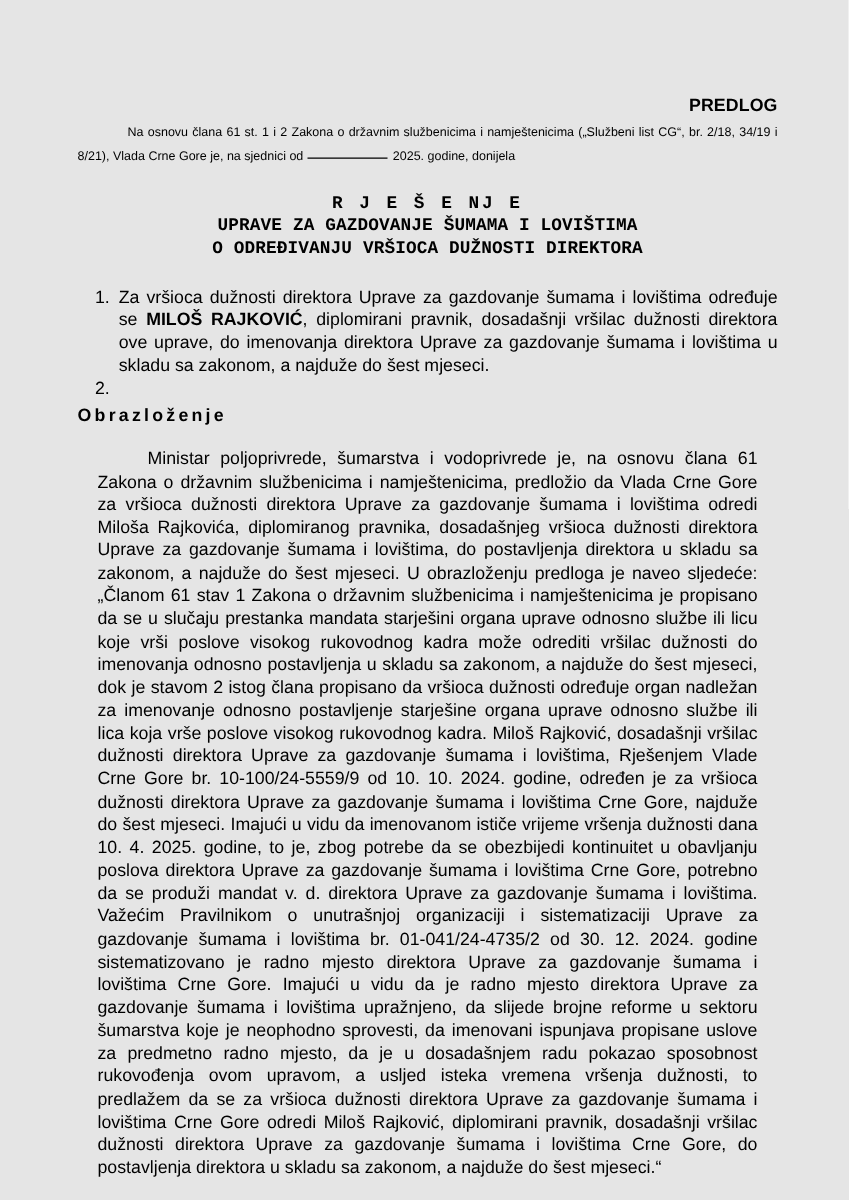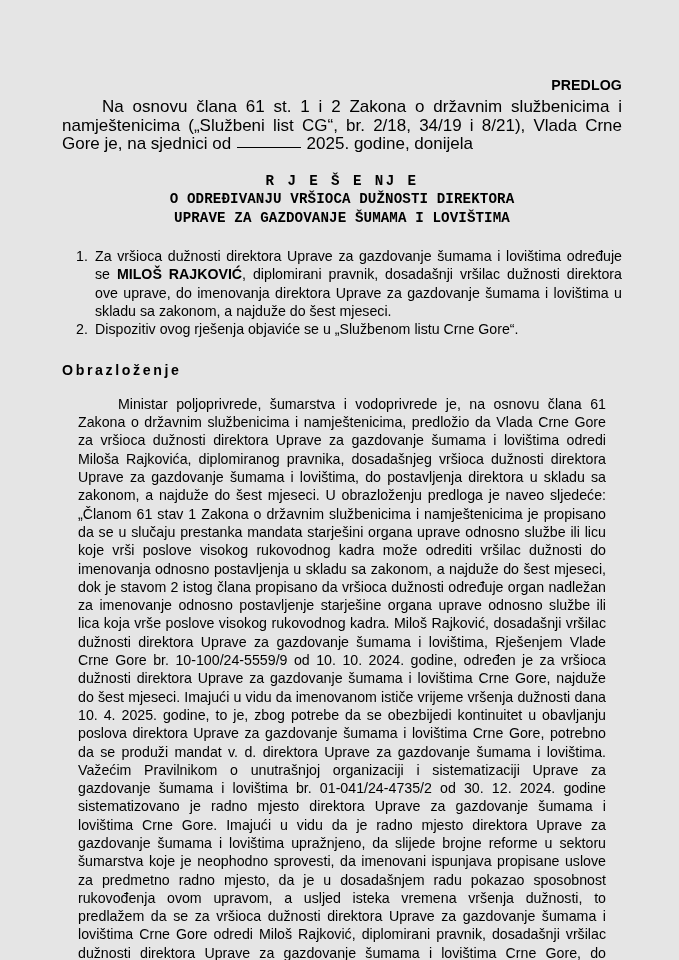--- a/index.html
+++ b/index.html
@@ -26,21 +26,21 @@
   .doc-label {
     margin-top: 76px;
     text-align: right;
     font-weight: bold;
     font-size: 14.2px;
     line-height: 18.3px;
     letter-spacing: 0.1px;
   }
   .preamble {
     margin-top: 4px;
-    font-size: 17px;
+    font-size: 10px;
     line-height: 18.3px;
     text-align: justify;
     text-justify: inter-word;
     text-indent: 40px;
   }
   .blank-fill {
     display: inline-block;
     width: 64px;
     border-bottom: 1.6px solid #000;
     vertical-align: 1px;
@@ -107,30 +107,30 @@
   <div class="content">
 
     <div class="doc-label">PREDLOG</div>
 
     <div class="preamble">
       <span>Na osnovu člana 61 st. 1 i 2 Zakona o državnim službenicima i namještenicima („Službeni list CG“, br. 2/18, 34/19 i 8/21), Vlada Crne Gore je, na sjednici od </span><span class="blank-fill"></span><span> 2025. godine, donijela</span>
     </div>
 
     <div class="title-block">
       <div class="title-main">R J E Š E NJ E</div>
+      <div class="title-sub">UPRAVE ZA GAZDOVANJE ŠUMAMA I LOVIŠTIMA</div>
       <div class="title-sub">O ODREĐIVANJU VRŠIOCA DUŽNOSTI DIREKTORA</div>
-      <div class="title-sub">UPRAVE ZA GAZDOVANJE ŠUMAMA I LOVIŠTIMA</div>
     </div>
 
     <ol class="decisions">
       <li>
         <span class="num">1.</span><span>Za vršioca dužnosti direktora Uprave za gazdovanje šumama i lovištima određuje se </span><b>MILOŠ RAJKOVIĆ</b><span>, diplomirani pravnik, dosadašnji vršilac dužnosti direktora ove uprave, do imenovanja direktora Uprave za gazdovanje šumama i lovištima u skladu sa zakonom, a najduže do šest mjeseci.</span>
       </li>
       <li>
-        <span class="num">2.</span><span>Dispozitiv ovog rješenja objaviće se u „Službenom listu Crne Gore“.</span>
+        <span class="num">2.</span>
       </li>
     </ol>
 
     <div class="reasoning-heading">Obrazloženje</div>
 
     <div class="body-text">
       <p>Ministar poljoprivrede, šumarstva i vodoprivrede je, na osnovu člana 61 Zakona o državnim službenicima i namještenicima, predložio da Vlada Crne Gore za vršioca dužnosti direktora Uprave za gazdovanje šumama i lovištima odredi Miloša Rajkovića, diplomiranog pravnika, dosadašnjeg vršioca dužnosti direktora Uprave za gazdovanje šumama i lovištima, do postavljenja direktora u skladu sa zakonom, a najduže do šest mjeseci. U obrazloženju predloga je naveo sljedeće: „Članom 61 stav 1 Zakona o državnim službenicima i namještenicima je propisano da se u slučaju prestanka mandata starješini organa uprave odnosno službe ili licu koje vrši poslove visokog rukovodnog kadra može odrediti vršilac dužnosti do imenovanja odnosno postavljenja u skladu sa zakonom, a najduže do šest mjeseci, dok je stavom 2 istog člana propisano da vršioca dužnosti određuje organ nadležan za imenovanje odnosno postavljenje starješine organa uprave odnosno službe ili lica koja vrše poslove visokog rukovodnog kadra. Miloš Rajković, dosadašnji vršilac dužnosti direktora Uprave za gazdovanje šumama i lovištima, Rješenjem Vlade Crne Gore br. 10-100/24-5559/9 od 10. 10. 2024. godine, određen je za vršioca dužnosti direktora Uprave za gazdovanje šumama i lovištima Crne Gore, najduže do šest mjeseci. Imajući u vidu da imenovanom ističe vrijeme vršenja dužnosti dana 10. 4. 2025. godine, to je, zbog potrebe da se obezbijedi kontinuitet u obavljanju poslova direktora Uprave za gazdovanje šumama i lovištima Crne Gore, potrebno da se produži mandat v. d. direktora Uprave za gazdovanje šumama i lovištima. Važećim Pravilnikom o unutrašnjoj organizaciji i sistematizaciji Uprave za gazdovanje šumama i lovištima br. 01-041/24-4735/2 od 30. 12. 2024. godine sistematizovano je radno mjesto direktora Uprave za gazdovanje šumama i lovištima Crne Gore. Imajući u vidu da je radno mjesto direktora Uprave za gazdovanje šumama i lovištima upražnjeno, da slijede brojne reforme u sektoru šumarstva koje je neophodno sprovesti, da imenovani ispunjava propisane uslove za predmetno radno mjesto, da je u dosadašnjem radu pokazao sposobnost rukovođenja ovom upravom, a usljed isteka vremena vršenja dužnosti, to predlažem da se za vršioca dužnosti direktora Uprave za gazdovanje šumama i lovištima Crne Gore odredi Miloš Rajković, diplomirani pravnik, dosadašnji vršilac dužnosti direktora Uprave za gazdovanje šumama i lovištima Crne Gore, do postavljenja direktora u skladu sa zakonom, a najduže do šest mjeseci.“</p>
       <p>Komisija za kadrovska i administrativna pitanja je, kao stalno radno tijelo Vlade nadležno za pitanja predlaganja imenovanja, postavljenja i razrješenja iz nadležnosti Vlade, razmotrila navedeni predlog ministra poljoprivrede, šumarstva i vodoprivrede i, imajući u vidu da ističe vrijeme od šest mjeseci na koje je Miloš Rajković određen za</p>
     </div>
 

